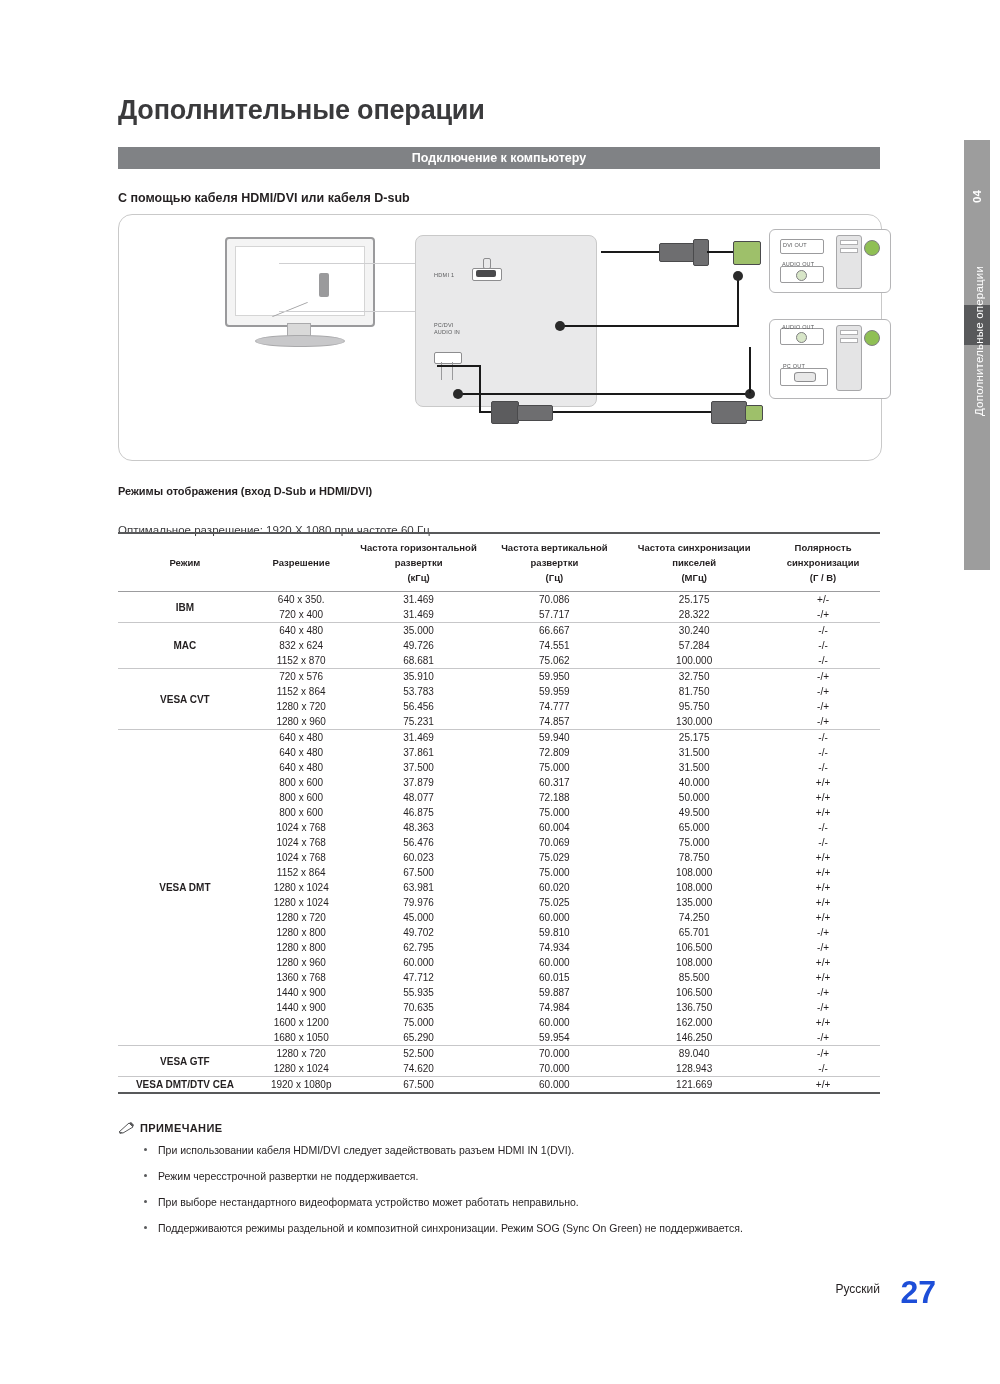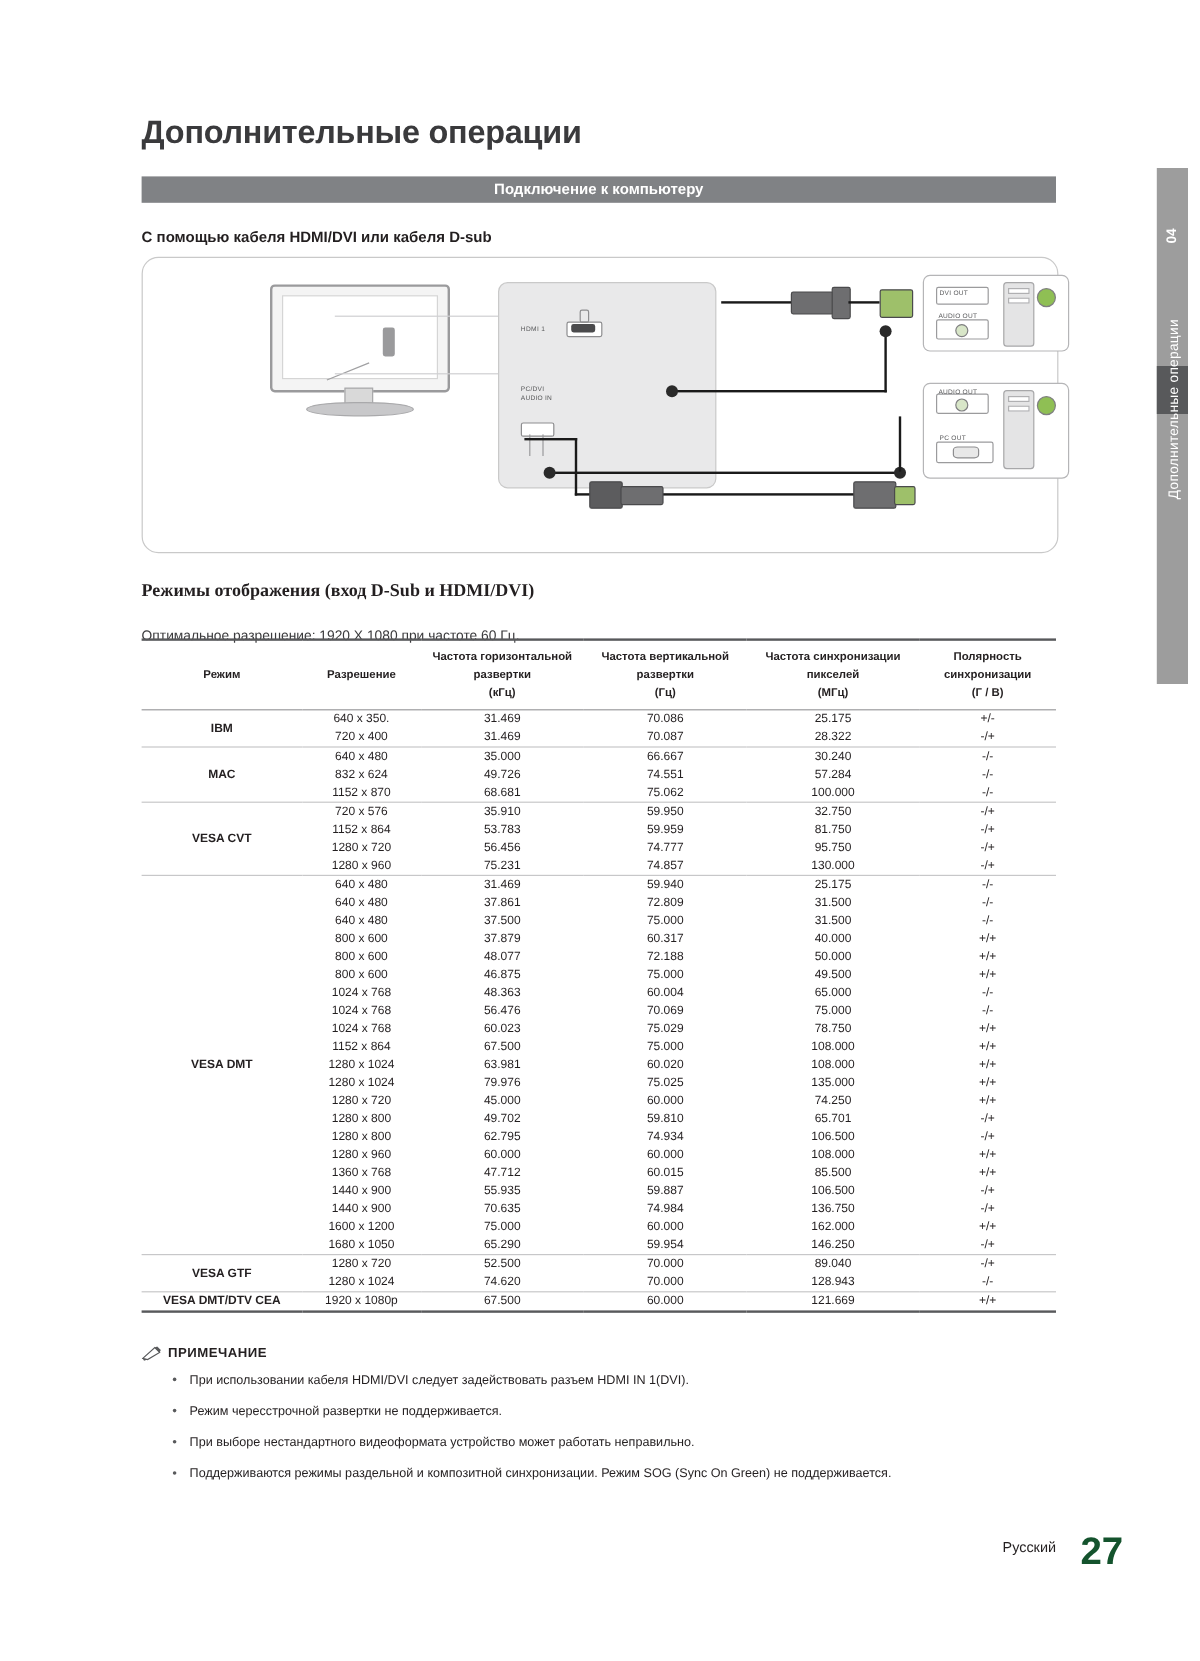--- a/index.html
+++ b/index.html
@@ -232,23 +232,22 @@
     border: 1px solid #7f7f81;
     border-radius: 50%;
     background: #d8e6c8;
   }
 
   
   .modes-head {
     position: absolute;
     left: 118px;
     top: 485px;
-    font-size: 15px;
-    font-weight: bold;
-    font-family: Liberation Serif, serif;
+    font-size: 11px;
+    font-weight: bold;
   }
   .modes-sub {
     position: absolute;
     left: 118px;
     top: 524px;
     font-size: 11.5px;
     color: #3a3a3c;
   }
 
   
@@ -359,21 +358,21 @@
     bottom: 88px;
     font-size: 12px;
     color: #231f20;
   }
   .footer-num {
     position: absolute;
     right: 64px;
     bottom: 73px;
     font-size: 32px;
     font-weight: bold;
-    color: #14532d;
+    color: #1d4ed8;
     margin-top: 20px;
   }
 </style>
 </head>
 <body>
 
 <div class="page">
 
   <div class="side-tab">
     <div class="bar-gray"></div>
@@ -520,21 +519,21 @@
           </td>
           <td>
             <span class="cellwrap">
               <span>31.469</span>
               <span>31.469</span>
             </span>
           </td>
           <td>
             <span class="cellwrap">
               <span>70.086</span>
-              <span>70.087</span>
+              <span>57.717</span>
             </span>
           </td>
           <td>
             <span class="cellwrap">
               <span>25.175</span>
               <span>28.322</span>
             </span>
           </td>
           <td>
             <span class="cellwrap">

